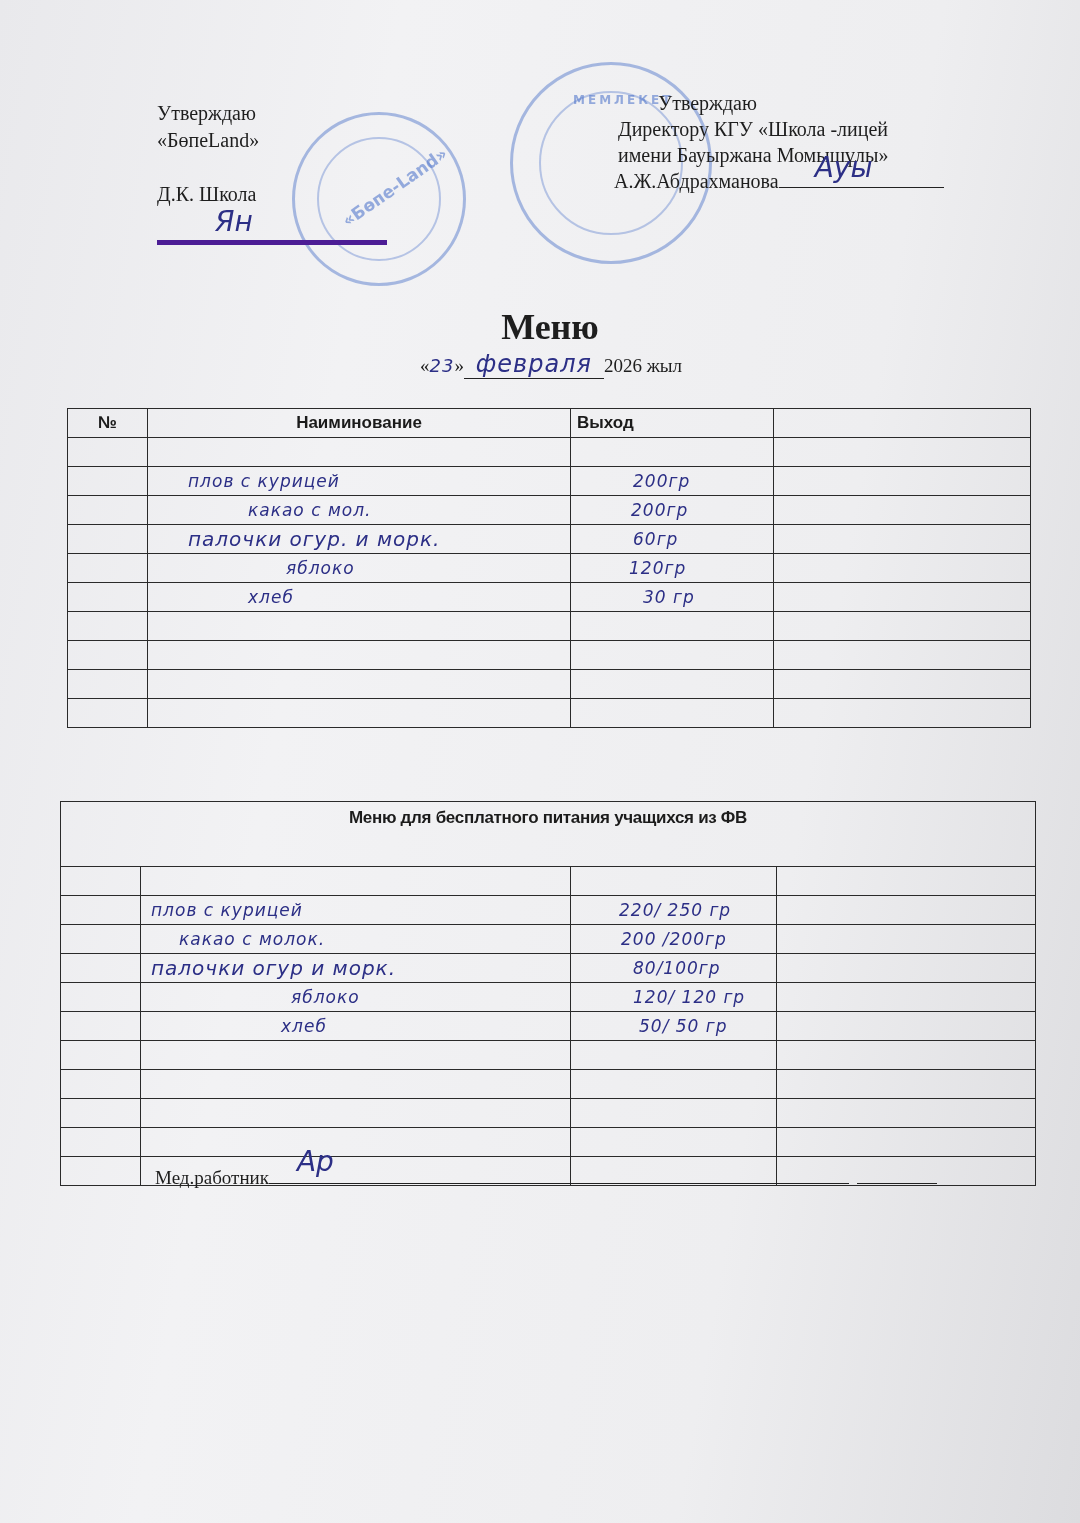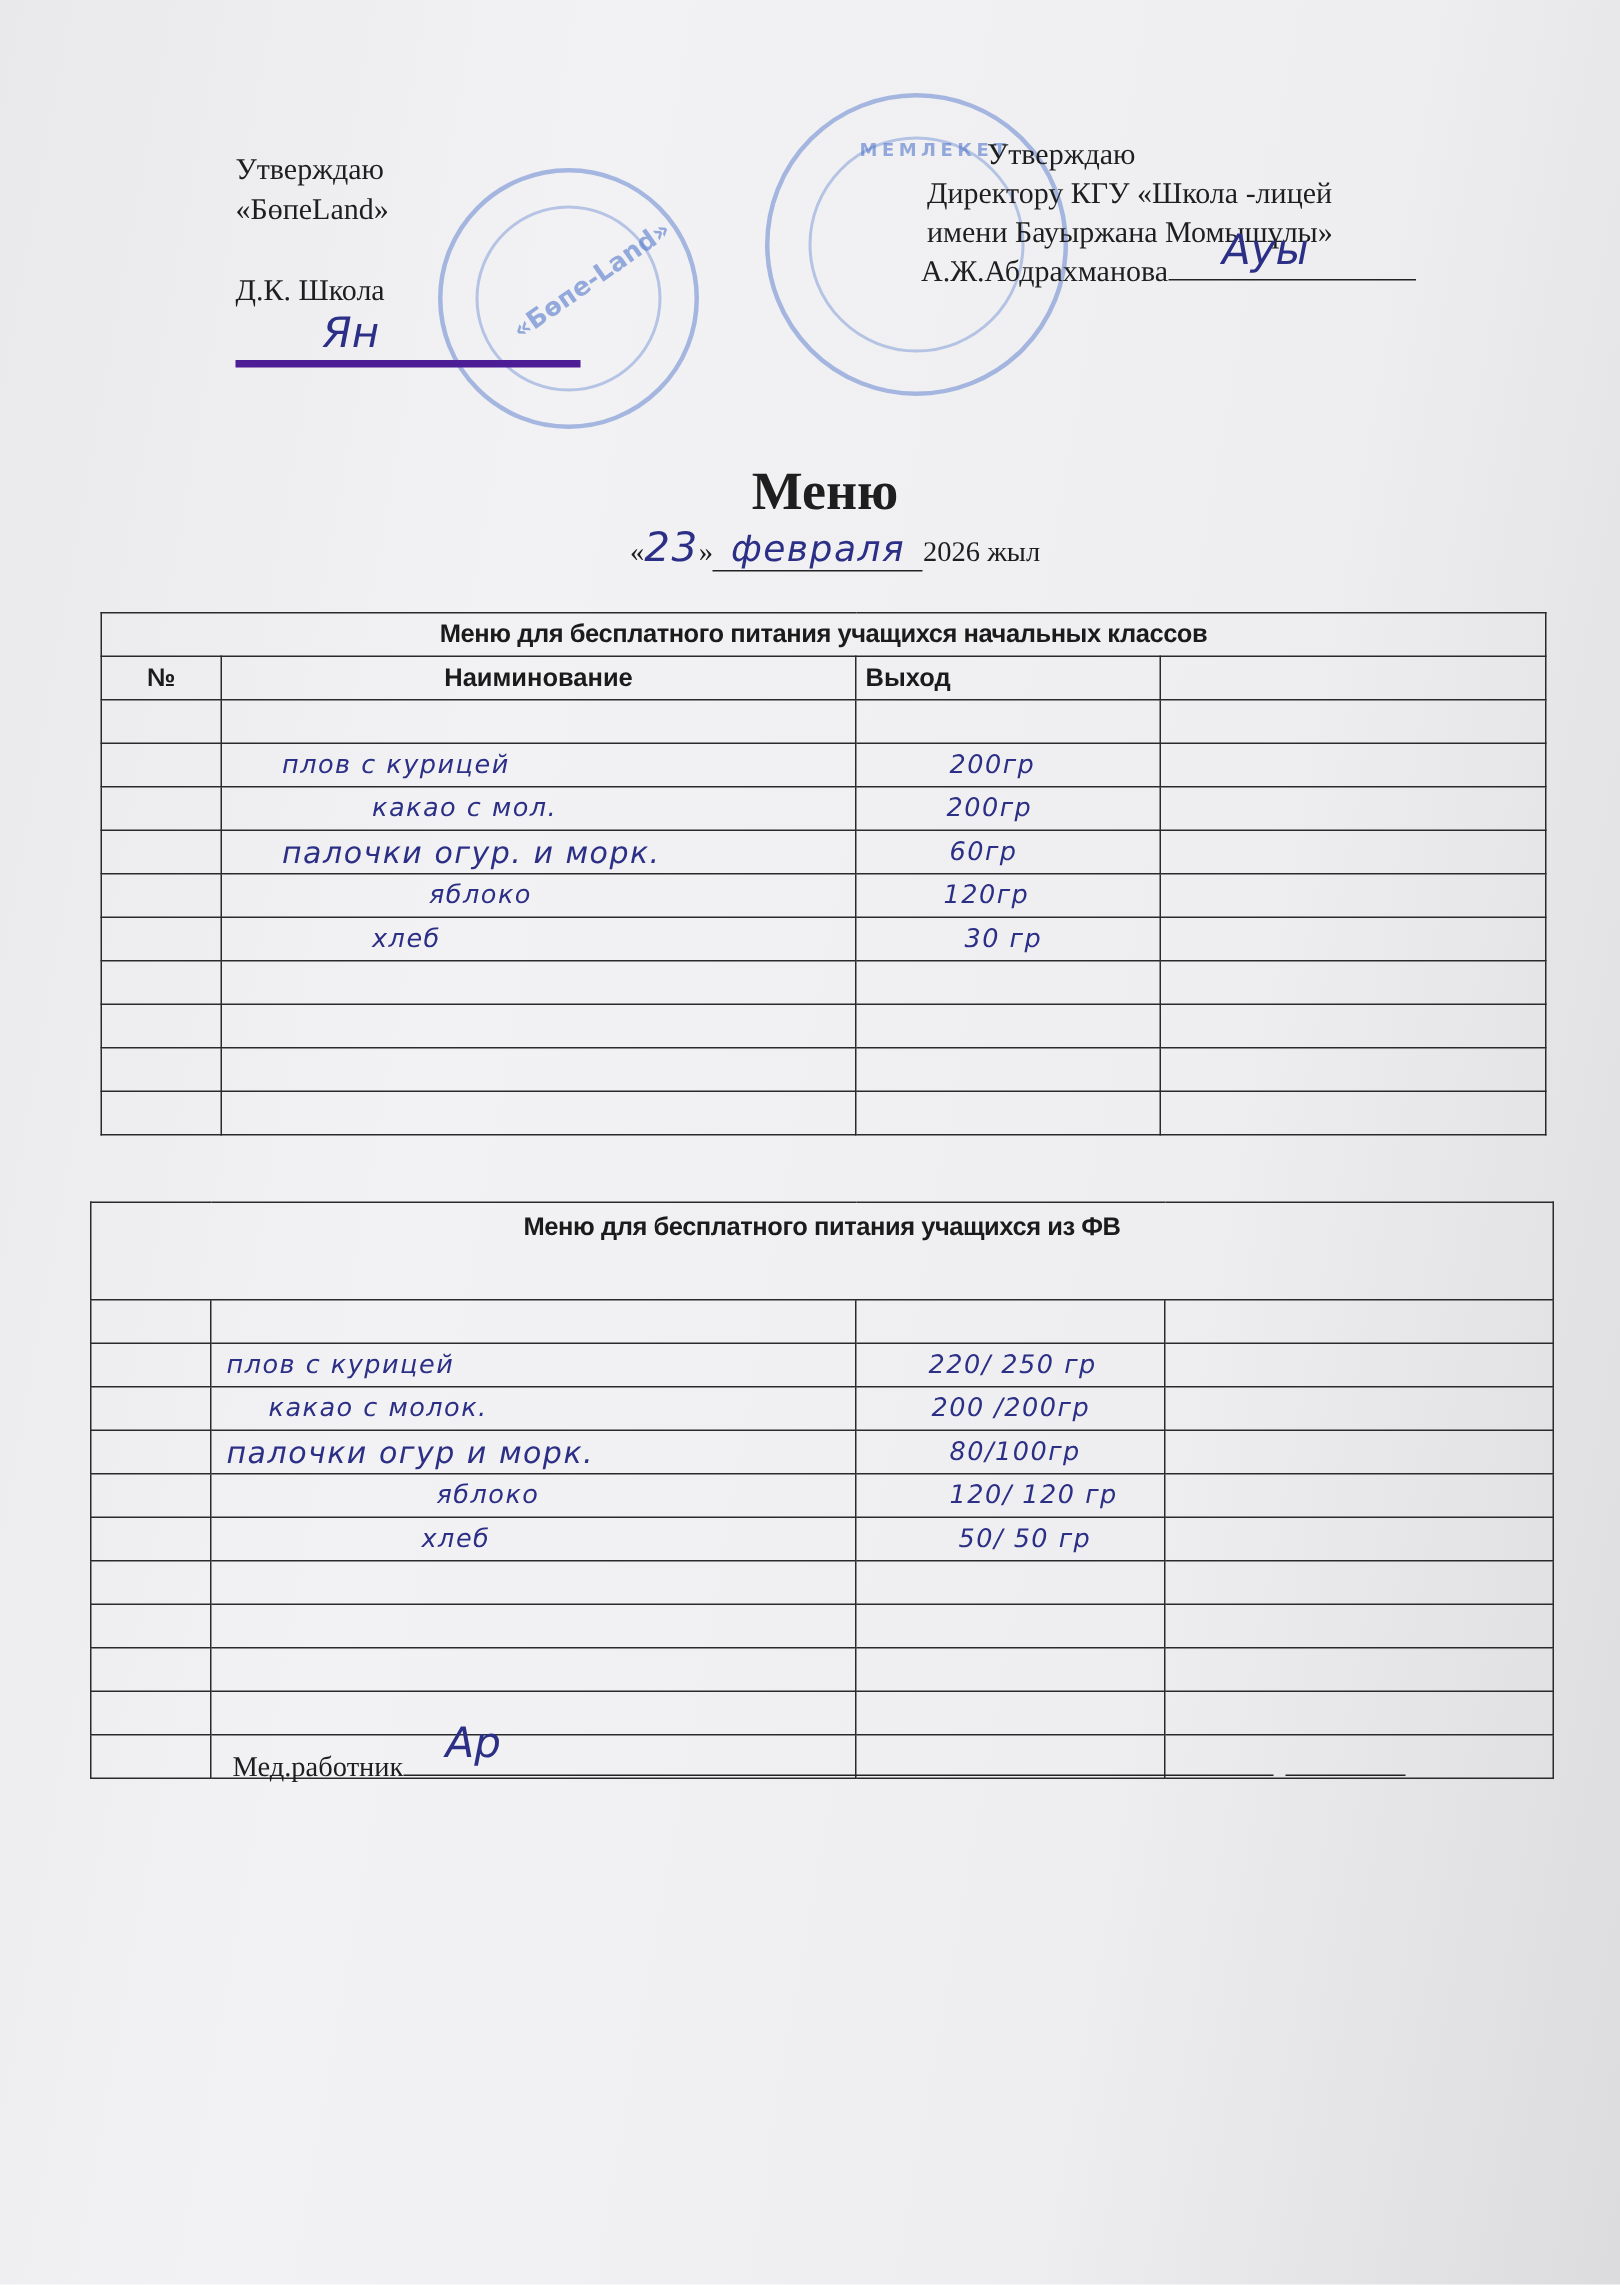--- a/index.html
+++ b/index.html
@@ -70,34 +70,31 @@
   <div class="l1">Утверждаю</div>
   <div class="l2">Директору КГУ «Школа -лицей</div>
   <div class="l2">имени Бауыржана Момышұлы»</div>
   <div class="l3">
     <span>А.Ж.Абдрахманова</span><span class="sig-under"><span class="sigmark" style="left:36px; top:-14px;">Ауы</span></span>
   </div>
 </div>
 
 <div class="abs print title">Меню</div>
 <div class="abs print date-line">
-  <span>«</span><span class="hand" style="font-size:27px;">23</span><span>»</span><span class="blank hand" style="font-size:24px;">февраля</span><span>2026 жыл</span>
+  <span>«</span><span class="hand" style="font-size:18px;">23</span><span>»</span><span class="blank hand" style="font-size:24px;">февраля</span><span>2026 жыл</span>
 </div>
 
 <table class="menu" style="left:67px; top:408px; width:963px;">
   <colgroup>
       <col style="width:80px">
       <col style="width:423px">
       <col style="width:203px">
       <col style="width:257px">
     </colgroup>
   <tbody>
-      <tr>
-    <td colspan="4" class="sec-title" style="height:28px;">Меню для бесплатного питания учащихся начальных классов</td>
-  </tr>
   <tr class="hdr">
     <td style="text-align:center">№</td>
     <td style="text-align:center">Наиминование</td>
     <td style="padding-left:6px">Выход</td>
     <td></td>
   </tr>
   <tr>
         <td></td>
         <td class="hand hand-cell"></td>
         <td class="hand hand-cell"></td>

